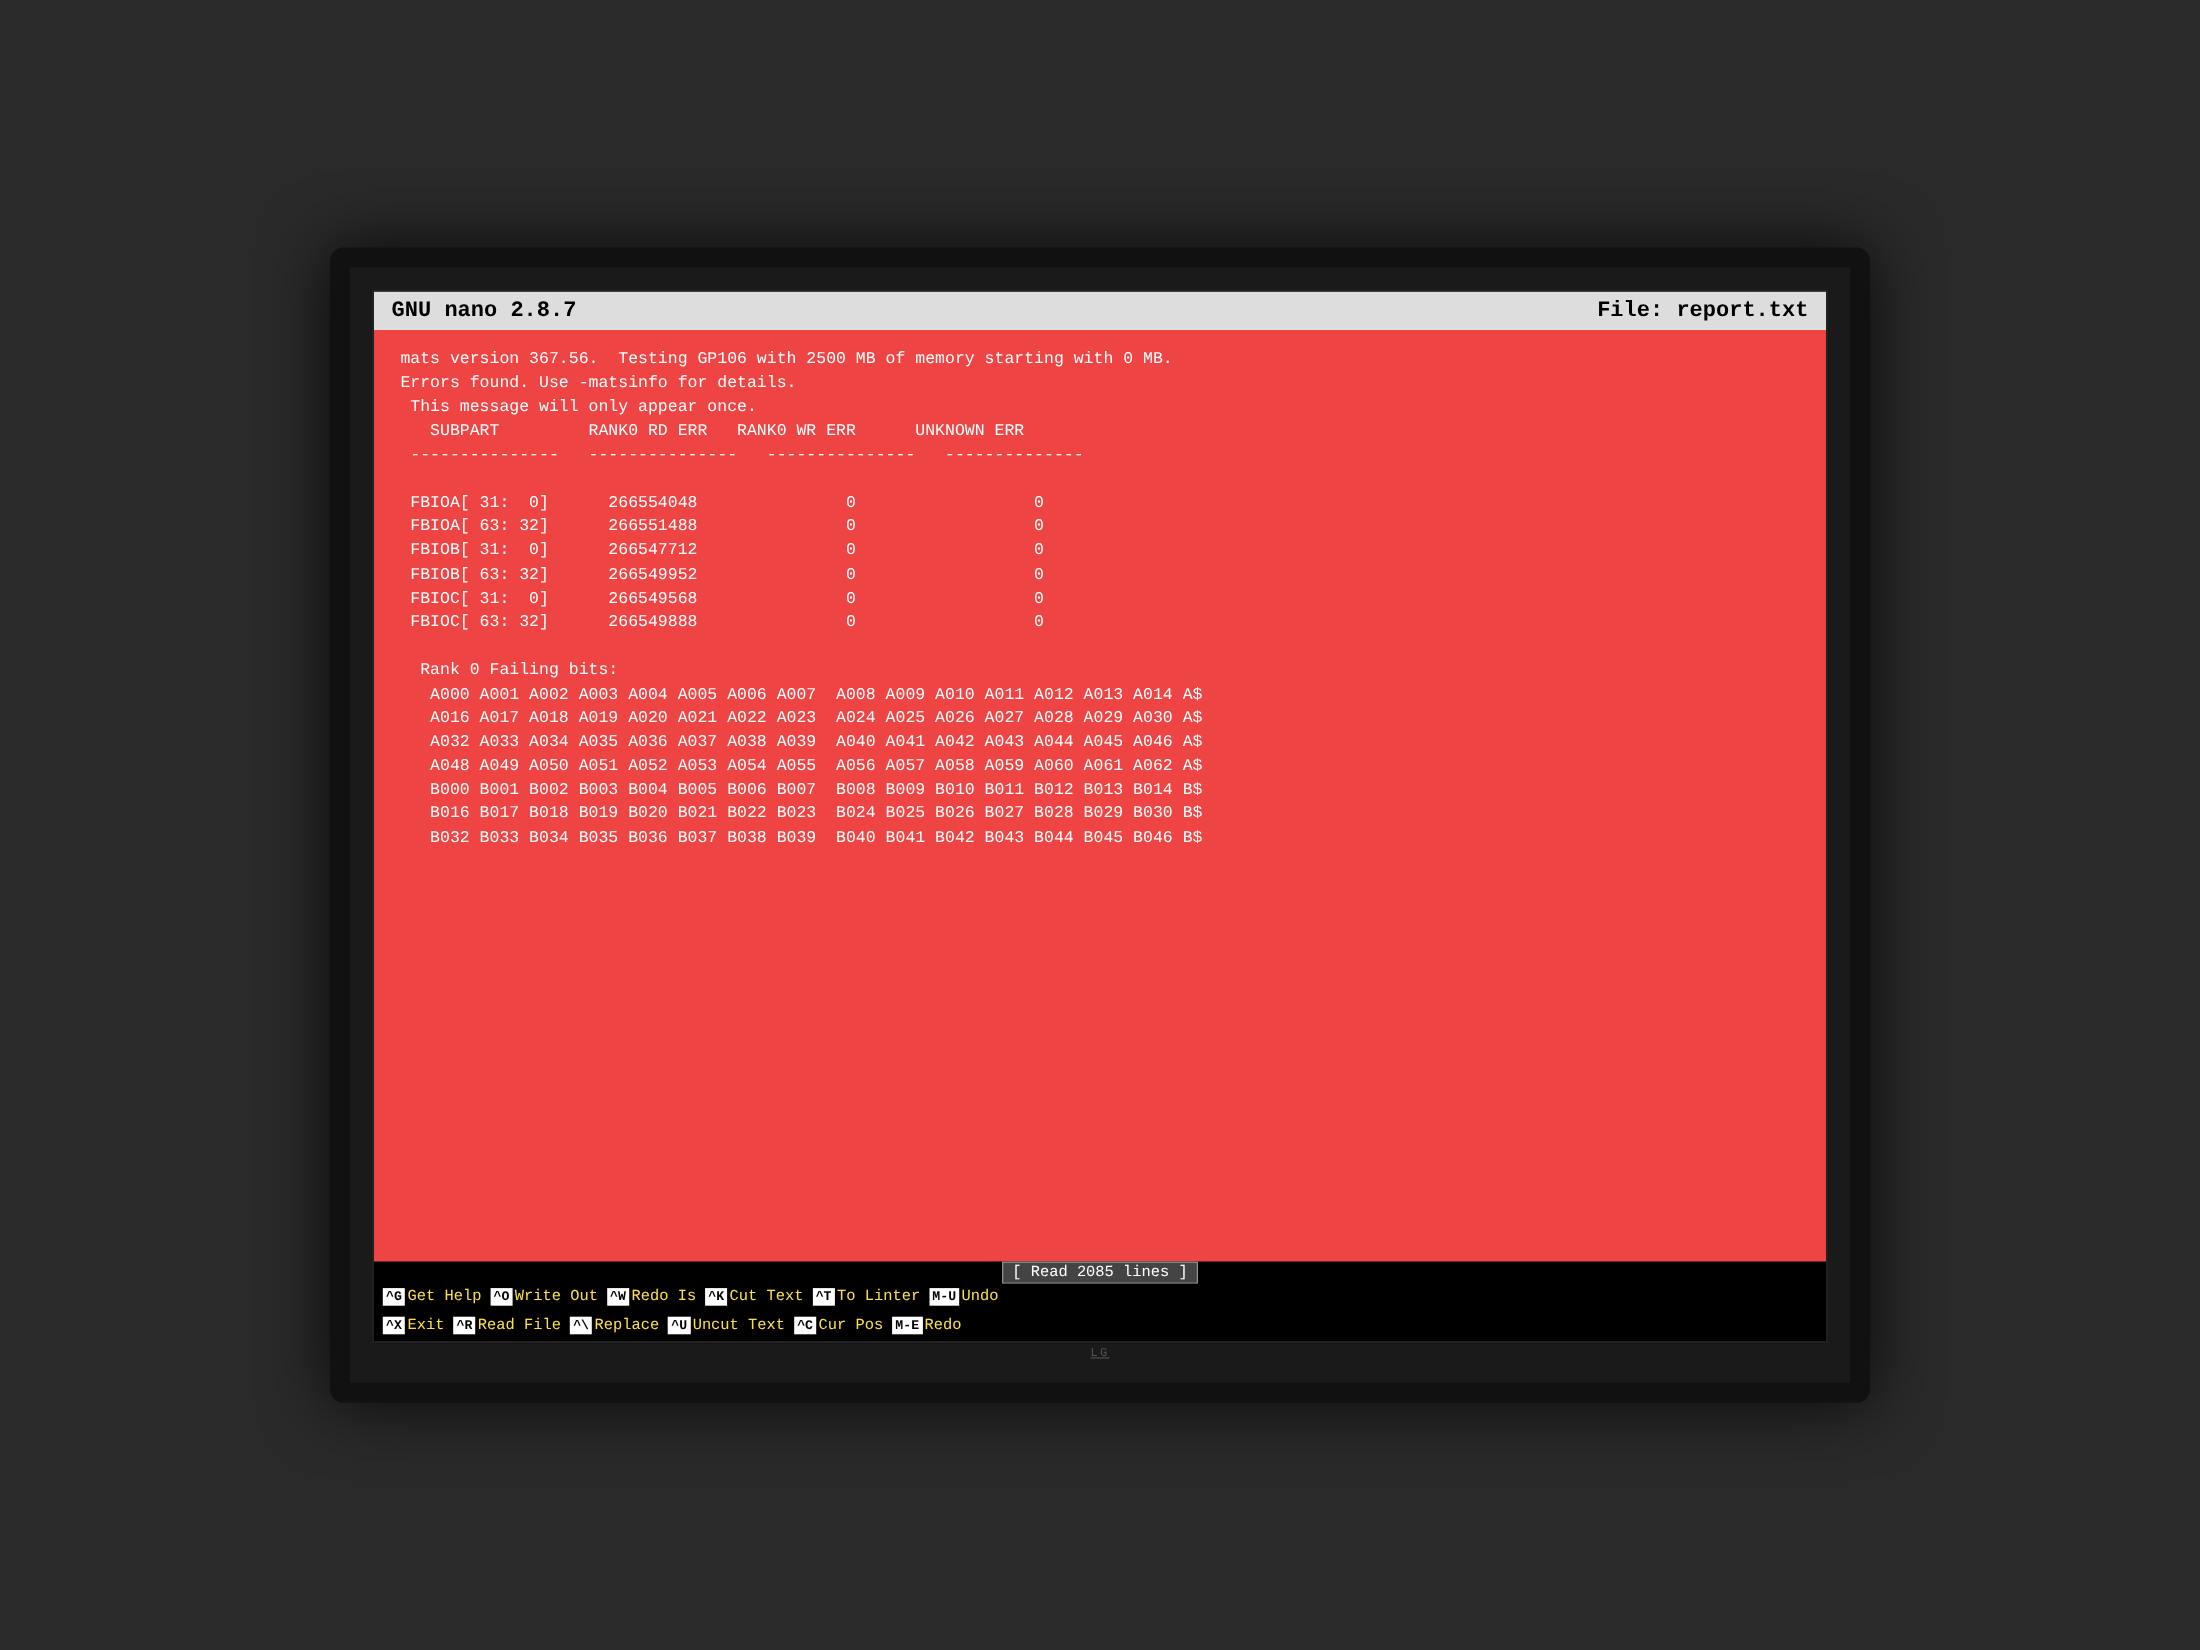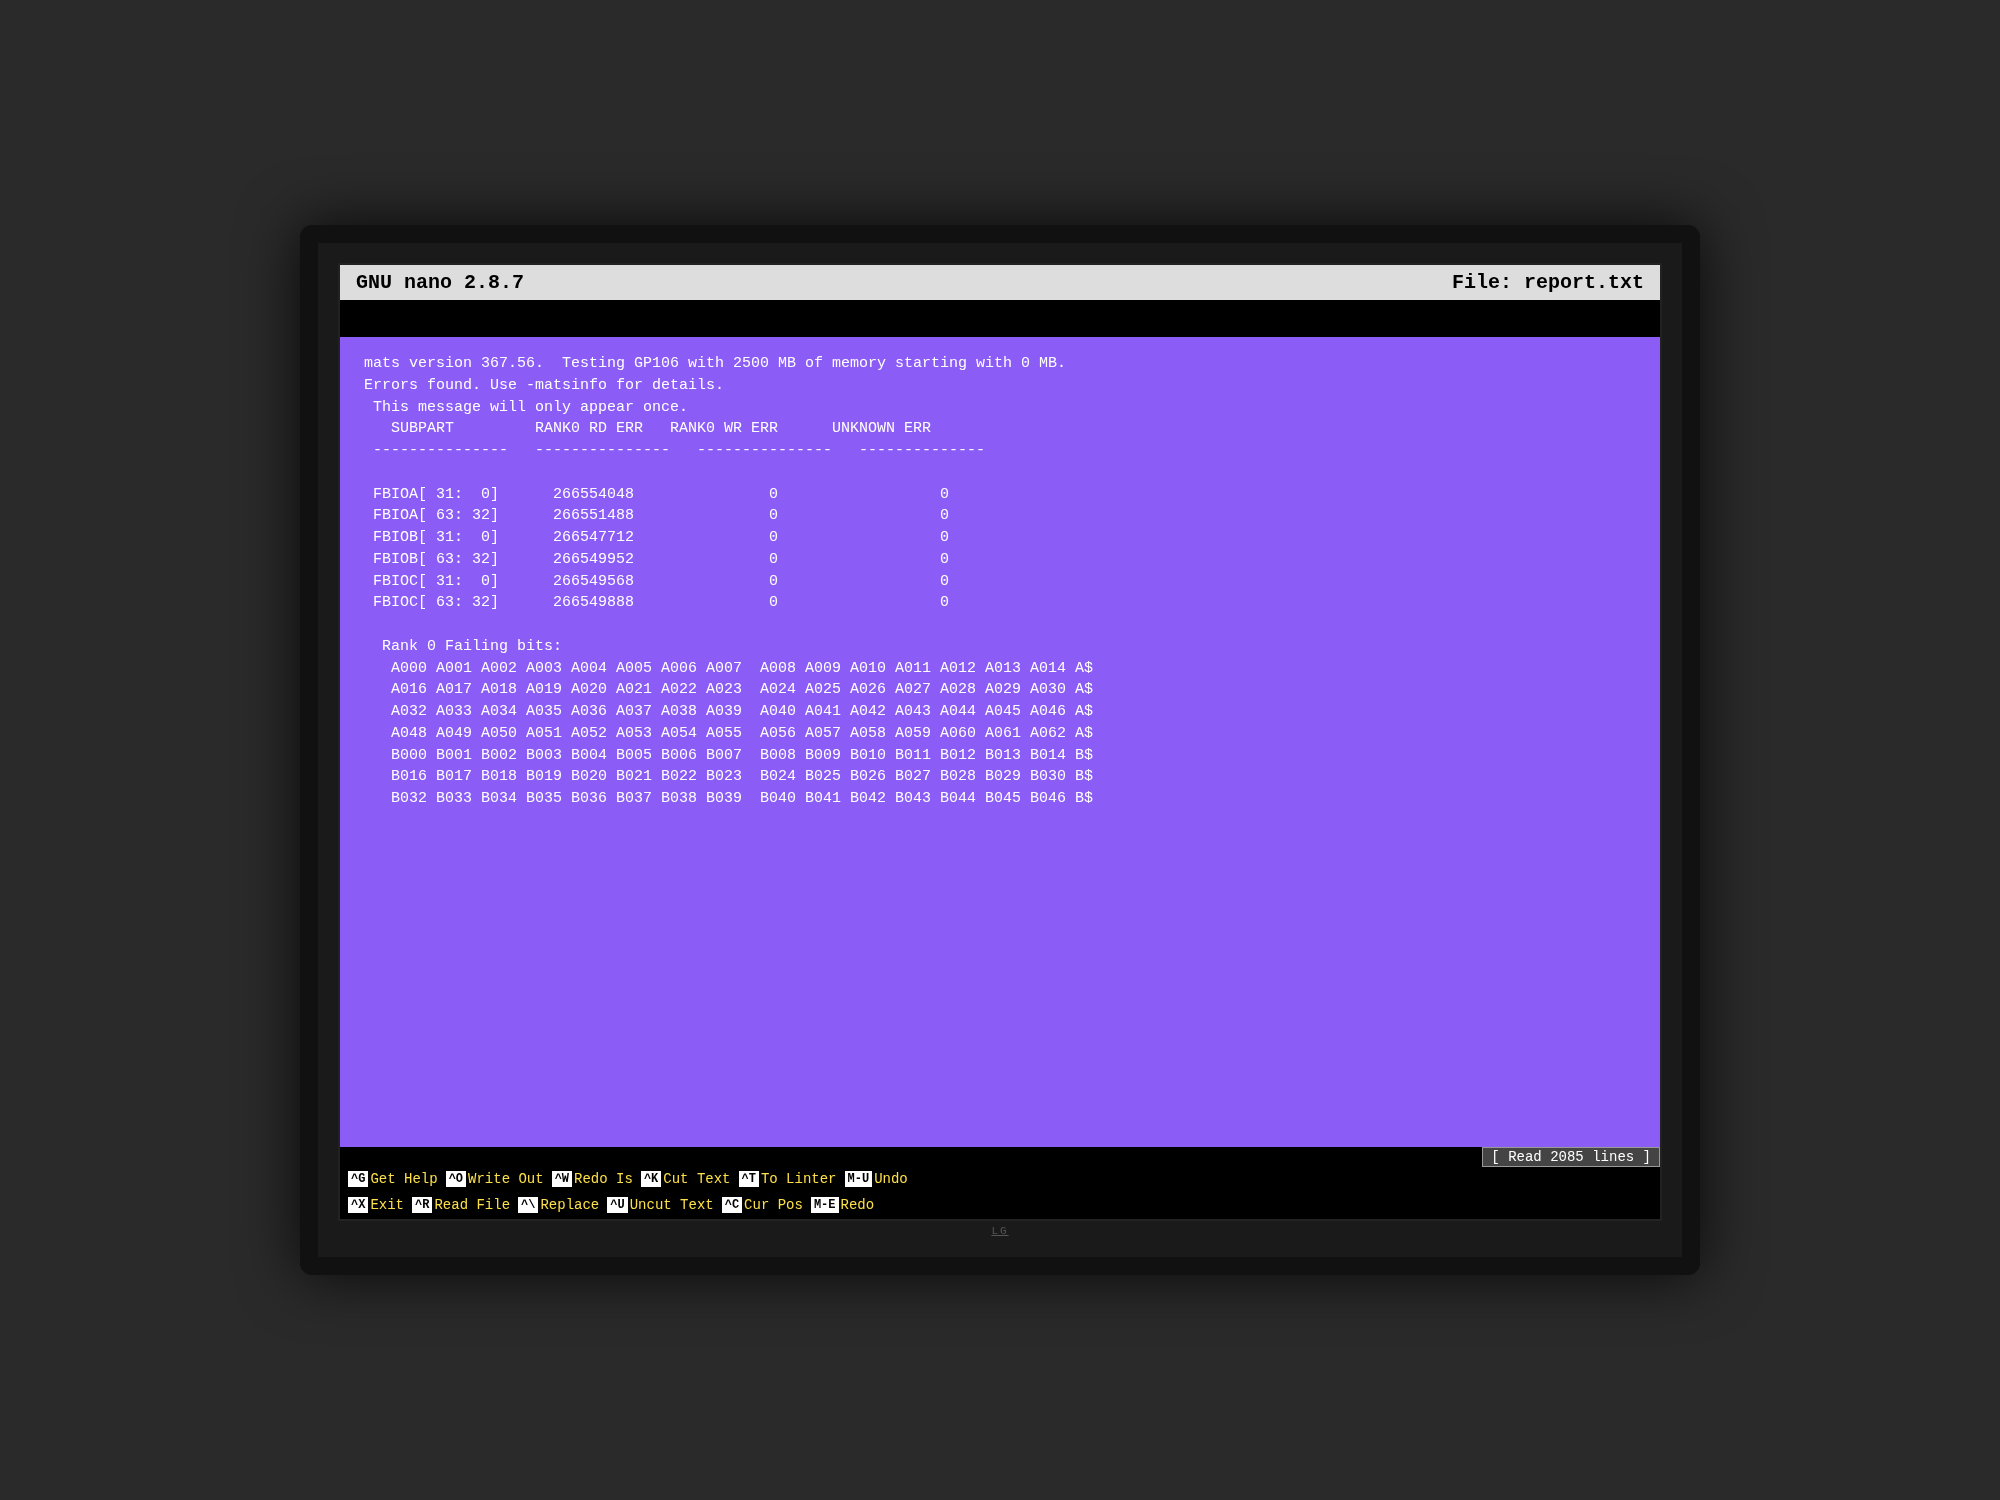--- a/index.html
+++ b/index.html
@@ -37,41 +37,40 @@
       font-family: 'Courier New', monospace;
       font-size: 20px;
       font-weight: bold;
       padding: 6px 16px;
       display: flex;
       justify-content: space-between;
       align-items: center;
       flex-shrink: 0;
     }
     .content {
-      background: #8b5cf6;
+      background: #ef4444;
       color: #fff;
       font-family: 'Courier New', Courier, monospace;
       font-size: 15px;
       line-height: 1.45;
       padding: 16px 24px 4px 24px;
       flex: 1;
       overflow: hidden;
-      margin-top: 37px;
     }
     .content pre {
       color: #fff;
       font-family: 'Courier New', Courier, monospace;
       font-size: 15px;
       line-height: 1.45;
       white-space: pre;
     }
     .status-bar {
       background: #000;
       color: #fff;
-      text-align: right;
+      text-align: center;
       font-family: 'Courier New', monospace;
       font-size: 14px;
       padding: 2px 0;
       flex-shrink: 0;
     }
     .status-bar span {
       background: #444;
       color: #fff;
       border: 1px solid #999;
       padding: 1px 8px;

